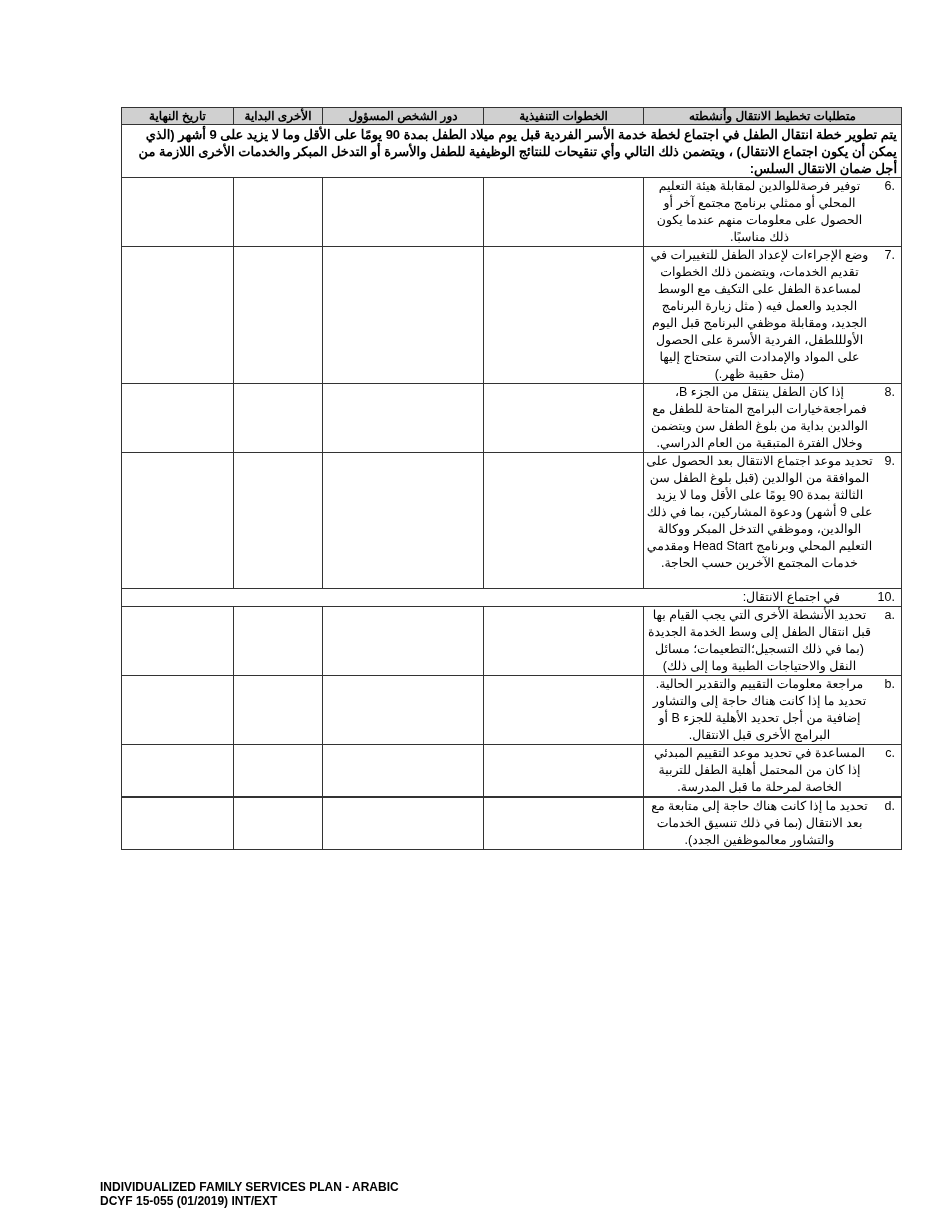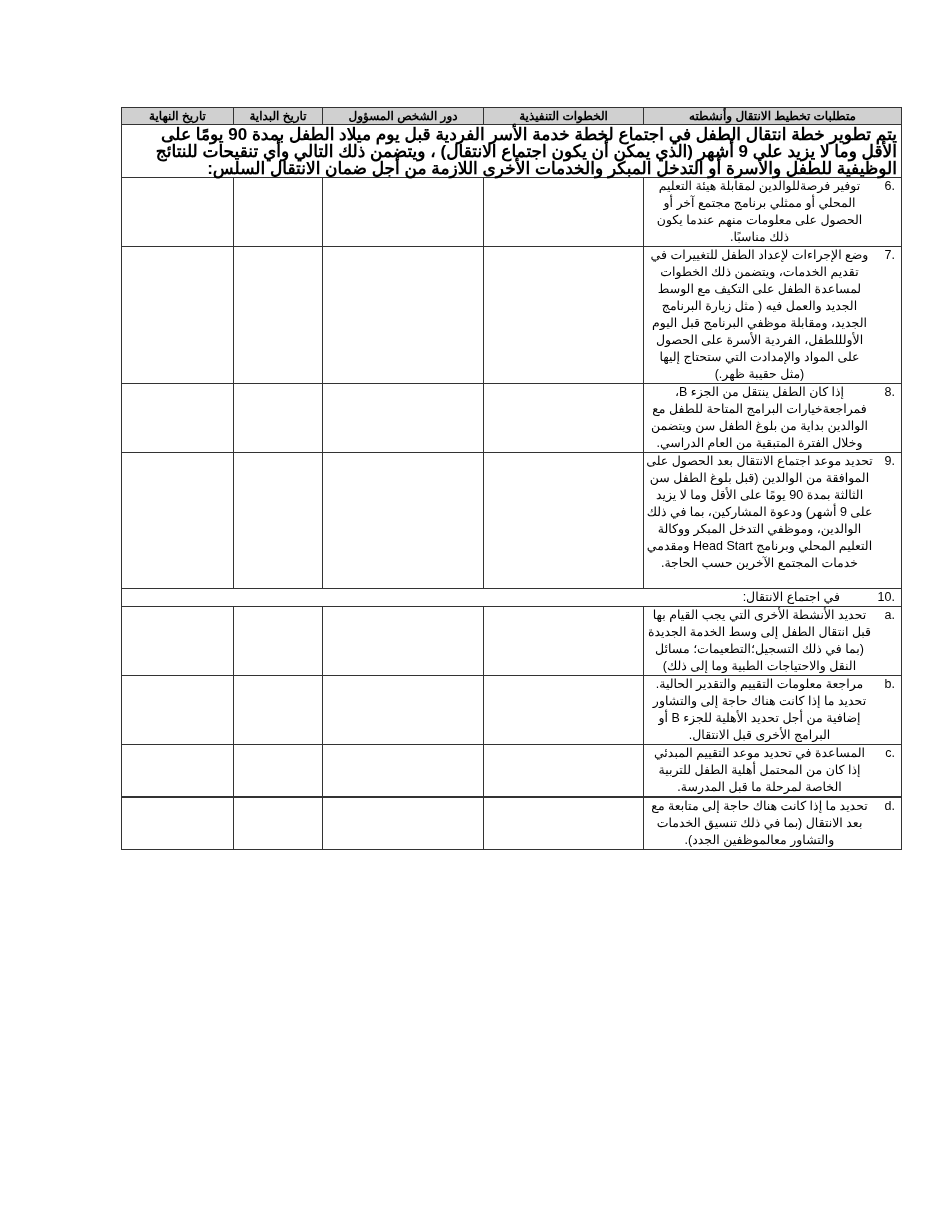--- a/index.html
+++ b/index.html
@@ -10,21 +10,21 @@
     border-collapse: collapse; table-layout: fixed; direction: rtl;
   }
   table.plan td, table.plan th {
     border: 1px solid #333; padding: 0; vertical-align: top;
   }
   table.plan th {
     background: #d0d0d0; font-weight: bold; font-size: 12px; height: 16px; line-height: 16px;
     text-align: center; padding: 0 8px;
   }
   .intro {
-    font-weight: bold; font-size: 17px; line-height: 17px; text-align: right;
+    font-weight: bold; font-size: 13px; line-height: 17px; text-align: right;
     padding: 1px 4px 0 4px !important; height: 51px;
   }
   .req {
     font-size: 12.5px; line-height: 17px; text-align: right;
     padding: 0 4px 0 2px !important;
   }
   .req .item { display: flex; flex-direction: row; align-items: flex-start; }
   .req .num { width: 24px; flex: 0 0 24px; text-align: right; direction: ltr; padding-right: 2px; box-sizing: border-box; }
   .req .txt { flex: 1; text-align: center; }
   .fullrow { font-size: 12.5px; line-height: 17px; text-align: right; padding: 0 4px !important; height: 17px; }
@@ -47,21 +47,21 @@
       <col style="width:160px">
       <col style="width:161px">
       <col style="width:89px">
       <col style="width:112px">
     </colgroup>
     <thead>
       <tr>
         <th>متطلبات تخطيط الانتقال وأنشطته</th>
         <th>الخطوات التنفيذية</th>
         <th>دور الشخص المسؤول</th>
-        <th>تاريخ البداية</th>
+        <th>الأخرى البداية</th>
         <th>تاريخ النهاية</th>
       </tr>
     </thead>
     <tbody>
       <tr>
         <td colspan="5" class="intro">يتم تطوير خطة انتقال الطفل في اجتماع لخطة خدمة الأسر الفردية قبل يوم ميلاد الطفل بمدة 90 يومًا على الأقل وما لا يزيد على 9 أشهر (الذي يمكن أن يكون اجتماع الانتقال) ، ويتضمن ذلك التالي وأي تنقيحات للنتائج الوظيفية للطفل والأسرة أو التدخل المبكر والخدمات الأخرى اللازمة من أجل ضمان الانتقال السلس:</td>
       </tr>
 
       <tr style="height:68px">
         <td class="req">
@@ -171,13 +171,17 @@
             </div>
         </td>
         <td class="blank"></td>
         <td class="blank"></td>
         <td class="blank"></td>
         <td class="blank"></td>
       </tr>
     </tbody>
   </table>
 
+  <div class="footer">
+    <div>INDIVIDUALIZED FAMILY SERVICES PLAN - ARABIC</div>
+    <div>DCYF 15-055 (01/2019) INT/EXT</div>
+  </div>
 </div>
 
 </body></html>

